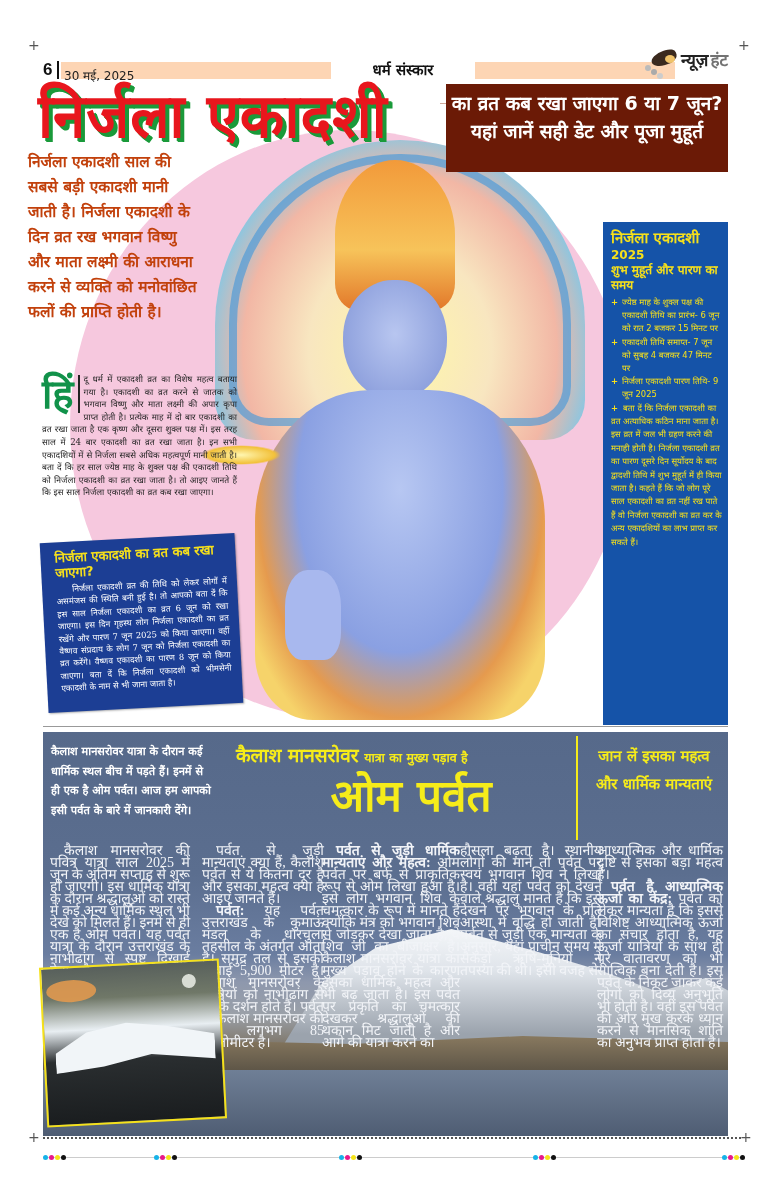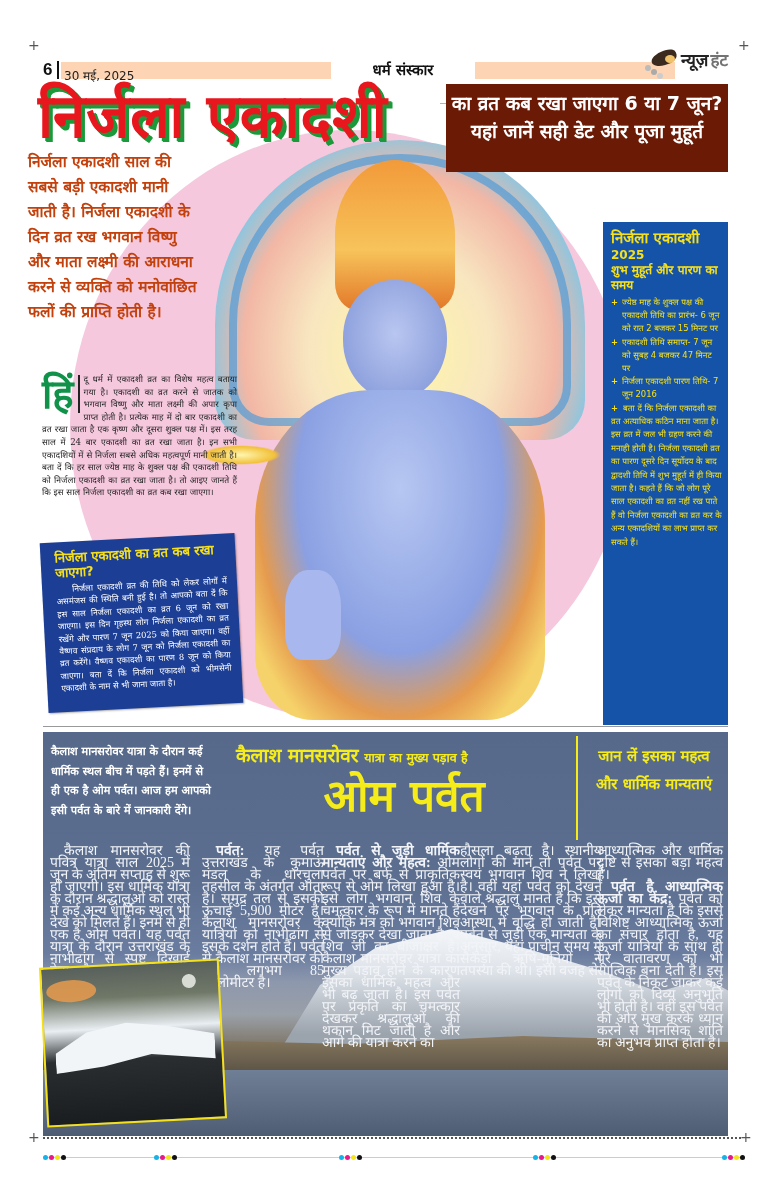--- a/index.html
+++ b/index.html
@@ -66,21 +66,21 @@
   
   .om-bg { position: absolute; left: 43px; top: 732px; width: 685px; height: 404px; background: linear-gradient(180deg, #56698a 0%, #5b6e8f 35%, #6a7da0 55%, #8e98ad 62%, #9aa0a8 70%, #7d7466 78%, #6b6352 83%, #5a6577 88%, #4c5a6d 100%); overflow: hidden; }
   .mountain { position: absolute; left: 230px; top: 190px; width: 470px; height: 140px; background: linear-gradient(180deg,#f7f9fb 0%,#dfe4ea 35%,#9ba3ad 80%); clip-path: polygon(0 100%, 10% 45%, 22% 18%, 38% 5%, 55% 20%, 70% 35%, 82% 50%, 92% 40%, 100% 55%, 100% 100%); }
   .hills { position: absolute; left: 0; top: 300px; width: 685px; height: 40px; background: linear-gradient(180deg,#8d7d62,#5c5446); clip-path: polygon(0 40%, 20% 20%, 45% 30%, 70% 10%, 100% 25%, 100% 100%, 0 100%); }
   .lake { position: absolute; left: 0; top: 338px; width: 685px; height: 66px; background: linear-gradient(180deg,#6f7f96,#4f5d73); }
 
   .om-intro { position: absolute; left: 51px; top: 742px; width: 160px; color: #fff; font-size: 11.2px; font-weight: bold; line-height: 19.5px; }
   .om-kicker { position: absolute; left: 236px; top: 742px; color: #f6ec1a; font-weight: bold; white-space: nowrap; text-align: right; }
   .om-kicker .big { font-size: 19px; }
   .om-kicker .small { font-size: 12.5px; }
-  .om-title { position: absolute; left: 309px; top: 768px; width: 190px; text-align: center; color: #f6ec1a; font-size: 44px; font-weight: bold; line-height: 56px; }
+  .om-title { position: absolute; left: 316px; top: 768px; width: 190px; text-align: center; color: #f6ec1a; font-size: 44px; font-weight: bold; line-height: 56px; }
   .om-vline { position: absolute; left: 576px; top: 736px; width: 2px; height: 104px; background: #f6ec1a; }
   .om-side { position: absolute; left: 585px; top: 742px; width: 138px; text-align: center; color: #f6ec1a; font-size: 15px; font-weight: bold; line-height: 28px; }
 
   .om-col { position: absolute; color: #f2f4f8; font-family: Liberation Serif, serif; font-size: 14px; line-height: 12px; text-align: justify; }
   .om-col b { font-weight: bold; }
   .c1 { left: 50px; top: 845px; width: 140px; text-indent: 14px; }
   .c2 { left: 202px; top: 845px; width: 122px; }
   .c3 { left: 322px; top: 845px; width: 138px; }
   .c4 { left: 460px; top: 845px; width: 142px; }
   .c5 { left: 597px; top: 845px; width: 126px; }
@@ -152,21 +152,21 @@
 
 <div class="blue-right">
   <div class="hd1">
     <span>निर्जला एकादशी</span>
     <span class="yr">2025</span>
   </div>
   <div class="hd2">शुभ मुहूर्त और पारण का समय</div>
   <ul>
     <li><span class="plus">+</span><span>ज्येष्ठ माह के शुक्ल पक्ष की एकादशी तिथि का प्रारंभ- 6 जून को रात 2 बजकर 15 मिनट पर</span></li>
     <li><span class="plus">+</span><span>एकादशी तिथि समाप्त- 7 जून को सुबह 4 बजकर 47 मिनट पर</span></li>
-    <li><span class="plus">+</span><span>निर्जला एकादशी पारण तिथि- 7 जून 2016</span></li>
+    <li><span class="plus">+</span><span>निर्जला एकादशी पारण तिथि- 9 जून 2025</span></li>
     <li><span class="plus">+</span></li>
   </ul>
   <div class="txt">बता दें कि निर्जला एकादशी का व्रत अत्याधिक कठिन माना जाता है। इस व्रत में जल भी ग्रहण करने की मनाही होती है। निर्जला एकादशी व्रत का पारण दूसरे दिन सूर्योदय के बाद द्वादशी तिथि में शुभ मुहूर्त में ही किया जाता है। कहते हैं कि जो लोग पूरे साल एकादशी का व्रत नहीं रख पाते हैं वो निर्जला एकादशी का व्रत कर के अन्य एकादशियों का लाभ प्राप्त कर सकते हैं।</div>
 </div>
 
 <div class="divider"></div>
 
 <div class="om-bg">
   <div class="mountain"></div>
   <div class="hills"></div>
@@ -177,20 +177,21 @@
 <div class="om-kicker">
   <span class="big">कैलाश मानसरोवर</span>
   <span class="small">यात्रा का मुख्य पड़ाव है</span>
 </div>
 <div class="om-title">ओम पर्वत</div>
 <div class="om-vline"></div>
 <div class="om-side">जान लें इसका महत्व और धार्मिक मान्यताएं</div>
 
 <div class="om-col c1">कैलाश मानसरोवर की पवित्र यात्रा साल 2025 में जून के अंतिम सप्ताह से शुरू हो जाएगी। इस धार्मिक यात्रा के दौरान श्रद्धालुओं को रास्ते में कई अन्य धार्मिक स्थल भी देखे को मिलते हैं। इनमें से ही एक है ओम पर्वत। यह पर्वत यात्रा के दौरान उत्तराखंड के नाभीढांग से स्पष्ट दिखाई देता है। इस पर्वत पर प्राकृतिक रूप से ओम लिखा हुआ है जिसे देखकर यहां आने वाले श्रद्धालु अचंभित होते हैं।</div>
 <div class="om-col c2">
+  <span class="indent">पर्वत से जुड़ी मान्यताएं क्या हैं, कैलाश पर्वत से ये कितना दूर है और इसका महत्व क्या है आइए जानते हैं।</span>
   <span class="indent"><b>पर्वत:</b> <span>यह पर्वत उत्तराखंड के कुमाऊं मंडल के धारचुला तहसील के अंतर्गत आता है। समुद्र तल से इसकी ऊंचाई 5,900 मीटर है। कैलाश मानसरोवर के यात्रियों को नाभीढांग से इसके दर्शन होते हैं। पर्वत से कैलाश मानसरोवर की दूरी लगभग 85 किलोमीटर है।</span></span>
 </div>
 <div class="om-col c3">
   <span class="indent"><b>पर्वत से जुड़ी धार्मिक मान्यताएं और महत्व:</b> <span>ओम पर्वत पर बर्फ से प्राकृतिक रूप से ओम लिखा हुआ है। इसे लोग भगवान शिव के चमत्कार के रूप में मानते हैं क्योंकि मंत्र को भगवान शिव से जोड़कर देखा जाता है, ये शिव जी का बीजाक्षर है। कैलाश मानसरोवर यात्रा का मुख्य पड़ाव होने के कारण इसका धार्मिक महत्व और भी बढ़ जाता है। इस पर्वत पर प्रकृति का चमत्कार देखकर श्रद्धालुओं की थकान मिट जाती है और आगे की यात्रा करने का</span></span>
 </div>
 <div class="om-col c4">हौसला बढ़ता है। स्थानीय लोगों की मानें तो पर्वत पर स्वयं भगवान शिव ने लिखा है। वहीं यहां पर्वत को देखने वाले श्रद्धालु मानते हैं कि इसे देखने पर भगवान के प्रति आस्था में वृद्धि हो जाती है। पर्वत से जुड़ी एक मान्यता के अनुसार, यहां प्राचीन समय में सैकड़ों ऋषि-मुनियों ने तपस्या की थी। इसी वजह से</div>
 <div class="om-col c5">
   <span>आध्यात्मिक और धार्मिक दृष्टि से इसका बड़ा महत्व है।</span>
   <span class="indent"><b>पर्वत है आध्यात्मिक ऊर्जा का केंद्र:</b> <span>पर्वत को लेकर मान्यता है कि इससे विशिष्ट आध्यात्मिक ऊर्जा का संचार होता है, यह ऊर्जा यात्रियों के साथ ही पूरे वातावरण को भी सात्विक बना देती है। इस पर्वत के निकट जाकर कई लोगों को दिव्य अनुभूति भी होती है। वहीं इस पर्वत की ओर मुख करके ध्यान करने से मानसिक शांति का अनुभव प्राप्त होता है।</span></span>
 </div>

